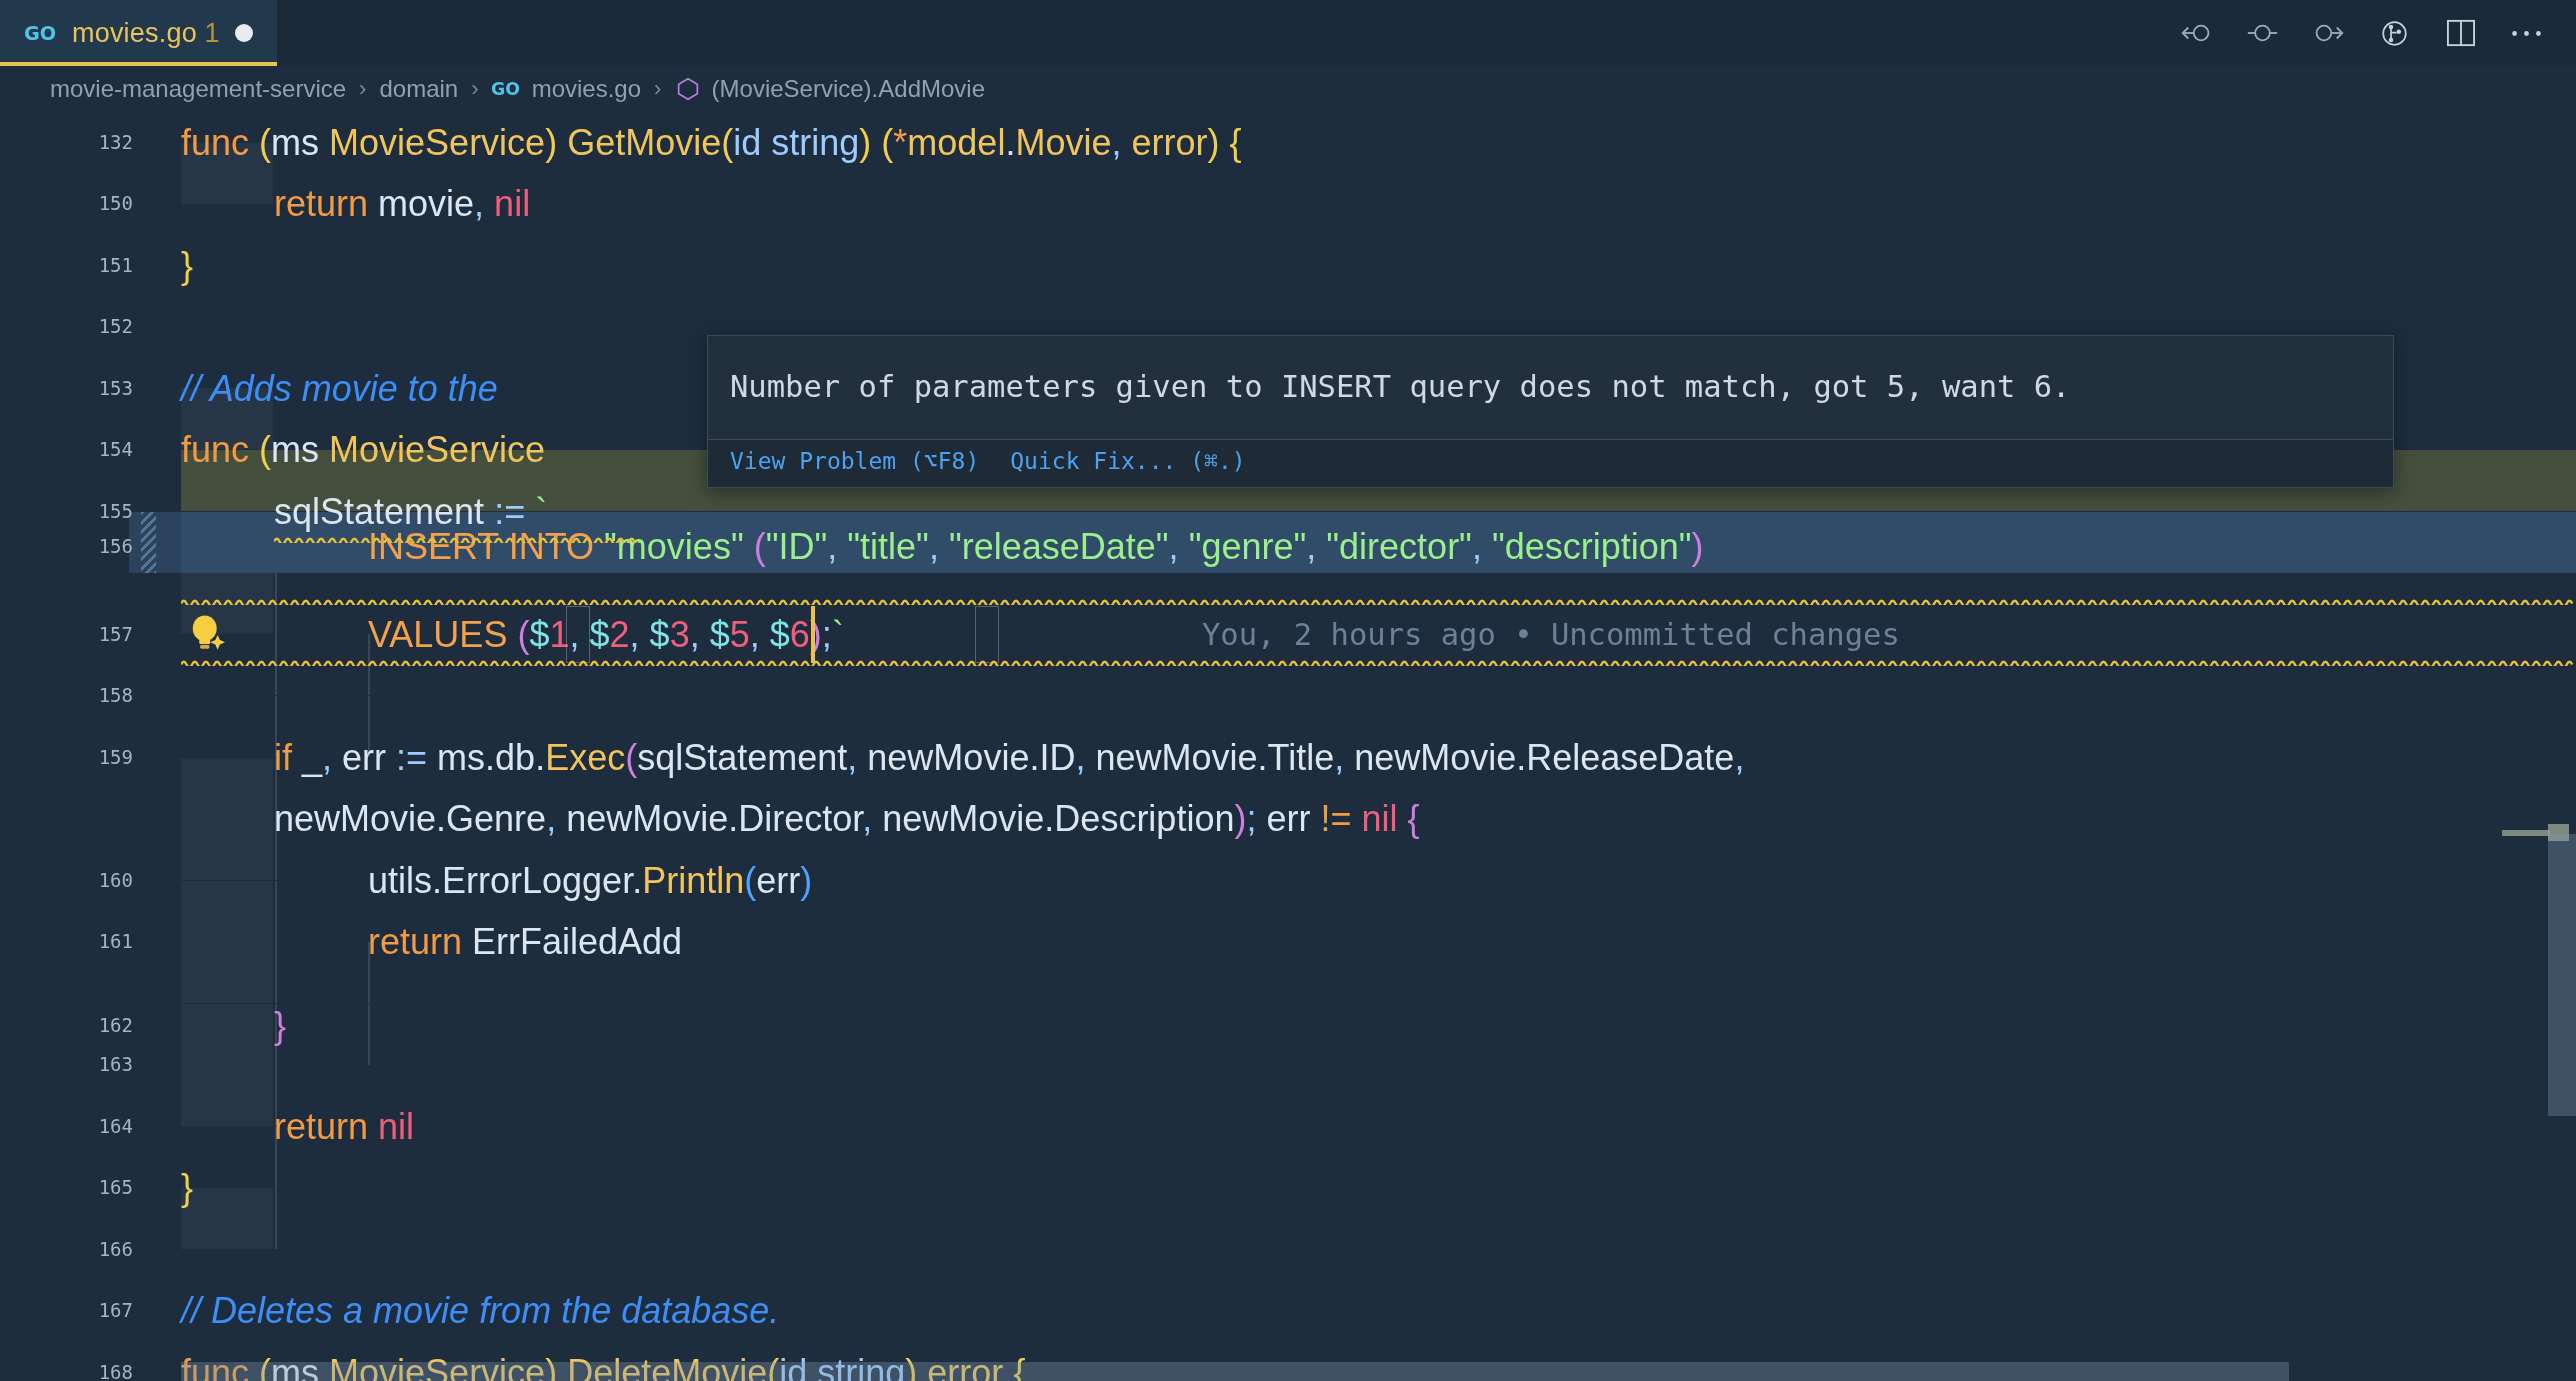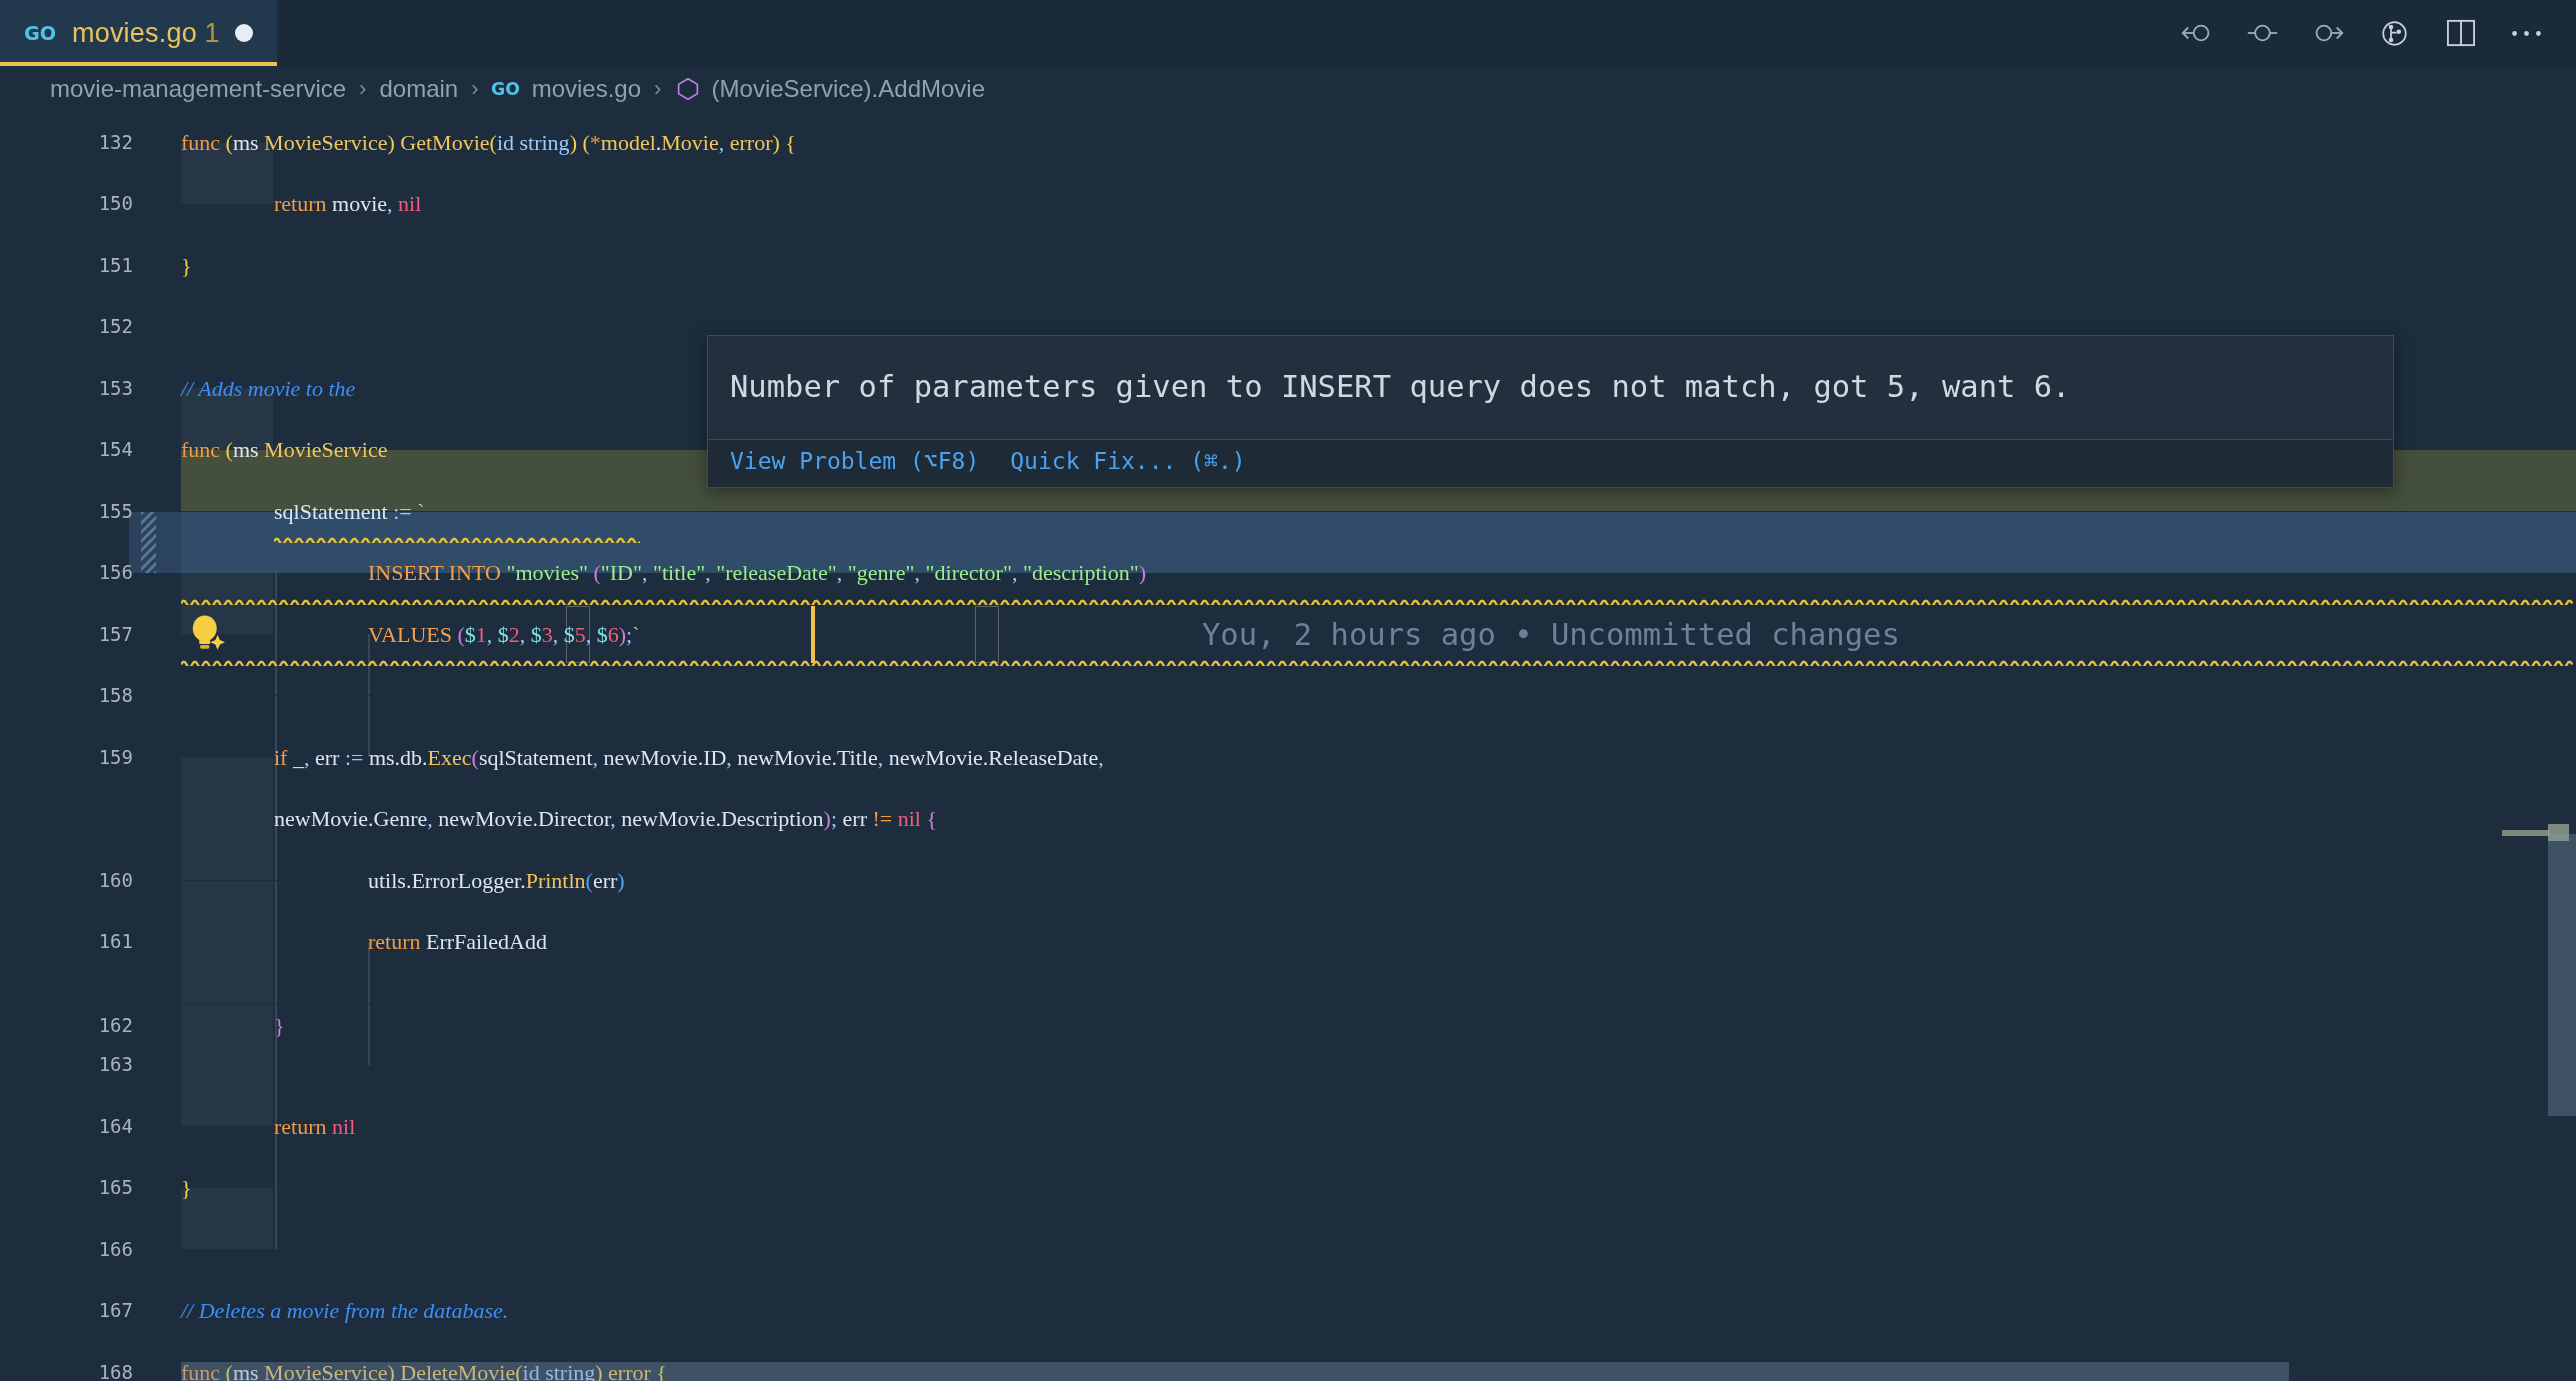--- a/index.html
+++ b/index.html
@@ -67,21 +67,21 @@
   .row { position: absolute; left: 0; width: 2576px; height: 61px; }
   .lnum {
     position: absolute; left: 0; width: 163px; height: 61px;
     text-align: right; padding-right: 30px;
     color: #a7b4c0; font-size: 19px; line-height: 61px;
     font-family: "DejaVu Sans Mono", monospace;
   }
   .code {
     position: absolute; left: 181px; top: 0; height: 61px;
     line-height: 61px; white-space: pre;
-    font-family: Liberation Serif, serif; font-size: 22px;
+    font-family: Liberation Sans, sans-serif; font-size: 36px;
     color: #dbe6f0;
   }
   
   .indentblk {
     position: absolute; height: 61px; background: rgba(255,255,255,0.045);
   }
   .iguide { position: absolute; width: 1.8px; height: 61px; background: rgba(255,255,255,0.12); }
 
   
   .kw   { color: #f29b46; }           
@@ -319,21 +319,21 @@
     <div class="row" style="top:307px;">
       <div class="lnum">154</div>
       <div class="code"><span class="kw">func</span><span class="txt"> </span><span class="yb">(</span><span class="txt">ms </span><span class="fn">MovieService</span></div>
     </div>
 
     <div class="row" style="top:369px;">
       <div class="lnum">155</div>
       <div class="code" style="left:274px;"><span class="txt">sqlStatement </span><span class="punc">:=</span><span class="txt"> </span><span class="str">`</span></div>
     </div>
 
-    <div class="row" style="top:430px;">
+    <div class="row" style="top:404px;">
       <div class="lnum">156</div>
       <div class="code" style="left:368px;"><span class="sqlkw">INSERT INTO</span><span class="txt"> </span><span class="str">"movies"</span><span class="txt"> </span><span class="pp">(</span><span class="str">"ID"</span><span class="punc">,</span><span class="txt"> </span><span class="str">"title"</span><span class="punc">,</span><span class="txt"> </span><span class="str">"releaseDate"</span><span class="punc">,</span><span class="txt"> </span><span class="str">"genre"</span><span class="punc">,</span><span class="txt"> </span><span class="str">"director"</span><span class="punc">,</span><span class="txt"> </span><span class="str">"description"</span><span class="pp">)</span></div>
     </div>
 
     <div class="row" style="top:492px;">
       <div class="lnum">157</div>
       <div class="code" style="left:368px;"><span class="sqlkw">VALUES</span><span class="txt"> </span><span class="pp">(</span><span class="dollar">$</span><span class="num">1</span><span class="punc">,</span><span class="txt"> </span><span class="dollar">$</span><span class="num">2</span><span class="punc">,</span><span class="txt"> </span><span class="dollar">$</span><span class="num">3</span><span class="punc">,</span><span class="txt"> </span><span class="dollar">$</span><span class="num">5</span><span class="punc">,</span><span class="txt"> </span><span class="dollar">$</span><span class="num">6</span><span class="pp">)</span><span class="punc">;</span><span class="str">`</span></div>
 
       <div style="position:absolute;left:566px;top:1.8px;width:24px;height:57px;border:0.9px solid rgba(200,200,200,0.35);"></div>
       <div style="position:absolute;left:975px;top:1.8px;width:24px;height:57px;border:0.9px solid rgba(200,200,200,0.35);"></div>

